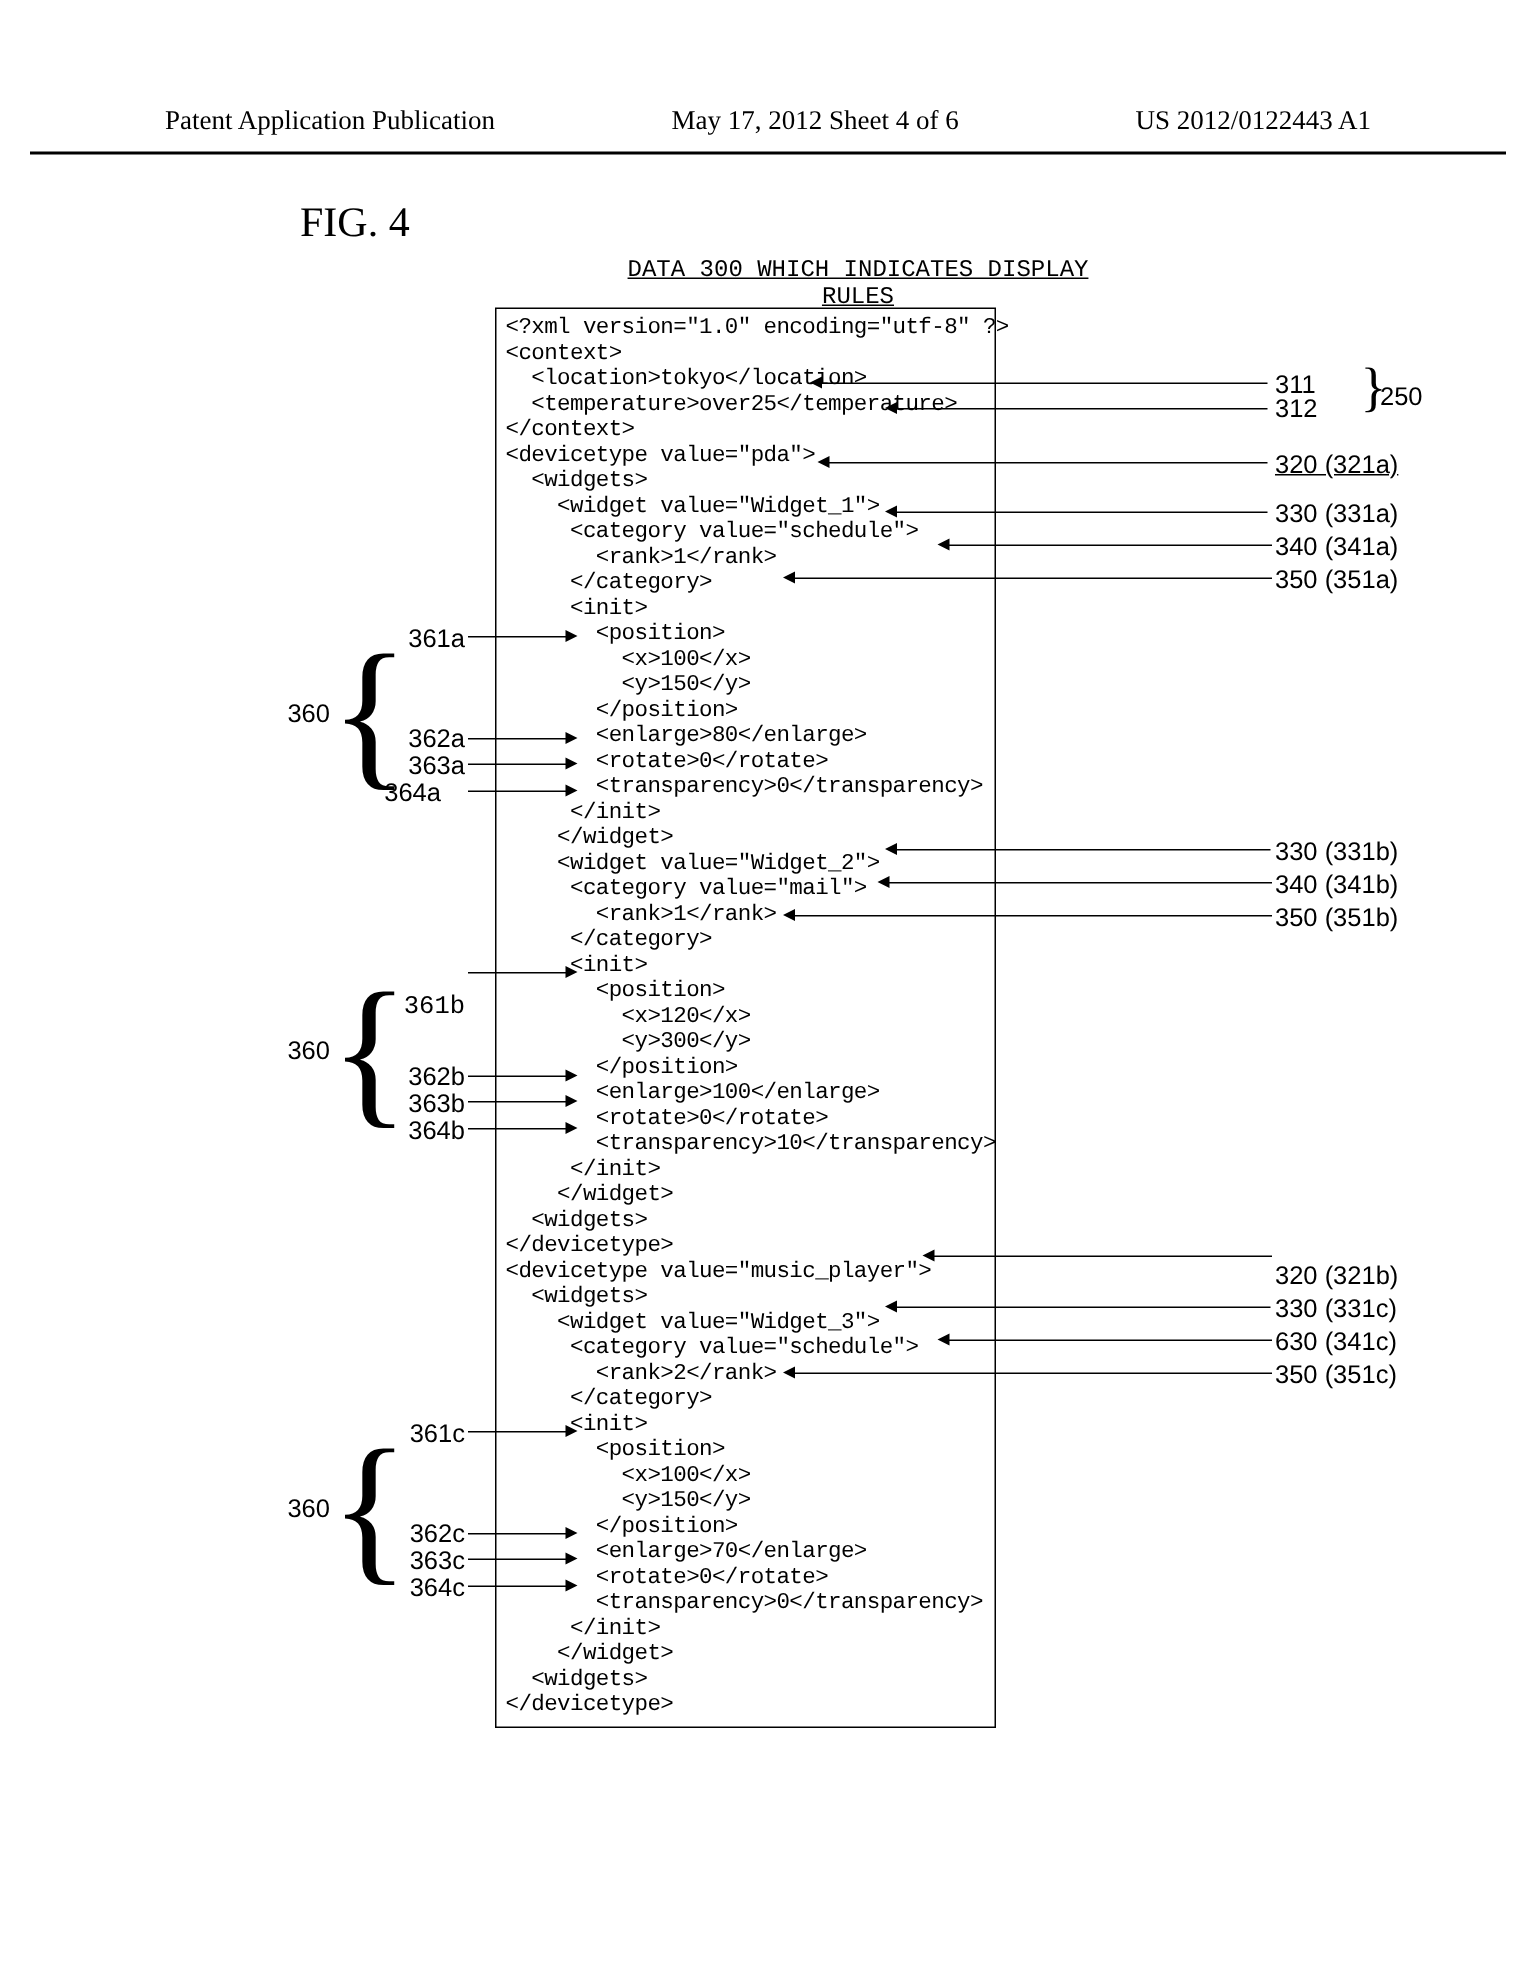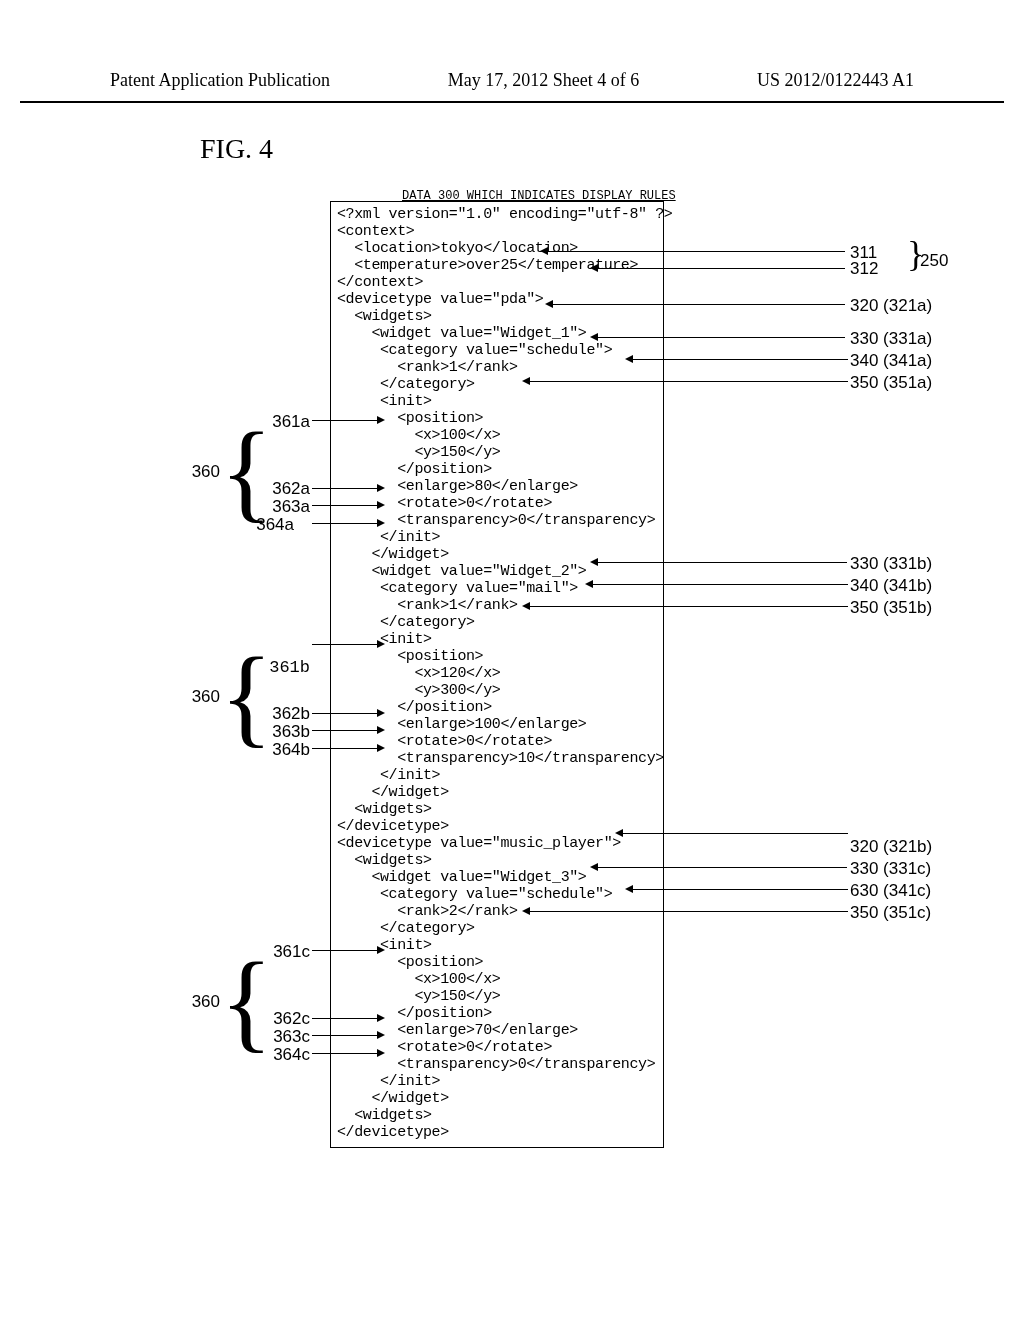--- a/index.html
+++ b/index.html
@@ -19,24 +19,24 @@
     margin: 0 20px;
   }
   .fig-caption {
     font-family: "Times New Roman", serif;
     font-size: 28px;
     font-weight: normal;
     margin: 30px 0 0 200px;
   }
   .subtitle {
     font-family: "Courier New", monospace;
-    font-size: 12px;
+    font-size: 16px;
     text-decoration: underline;
-    text-align: left;
-    margin: 24px auto -2px auto;
+    text-align: center;
+    margin: 6px auto -2px auto;
     width: 340px;
     position: relative;
     left: 60px;
   }
   .diagram-wrap {
     position: relative;
     width: 770px;
     margin: 0 auto 0 180px;
     padding-bottom: 30px;
   }
@@ -111,21 +111,21 @@
 <div class="fig-caption">FIG. 4</div>
 <div class="subtitle">DATA 300 WHICH INDICATES DISPLAY RULES</div>
 
 <div class="diagram-wrap">
 
   <span class="label-right" style="top:42px;">311</span>
   <span class="label-right" style="top:58px;">312</span>
   <span class="brace-310" style="top:32px;">}</span>
   <span class="label-right small-brace" style="top:50px;">250</span>
 
-  <span class="label-right" style="top:95px;">320 (321a)</span>
+  <span class="label-right" style="top:95px;text-decoration:underline;">320 (321a)</span>
   <span class="label-right" style="top:128px;">330 (331a)</span>
   <span class="label-right" style="top:150px;">340 (341a)</span>
   <span class="label-right" style="top:172px;">350 (351a)</span>
 
   <span class="label-right" style="top:353px;">330 (331b)</span>
   <span class="label-right" style="top:375px;">340 (341b)</span>
   <span class="label-right" style="top:397px;">350 (351b)</span>
 
   <span class="label-right" style="top:636px;">320 (321b)</span>
   <span class="label-right" style="top:658px;">330 (331c)</span>

